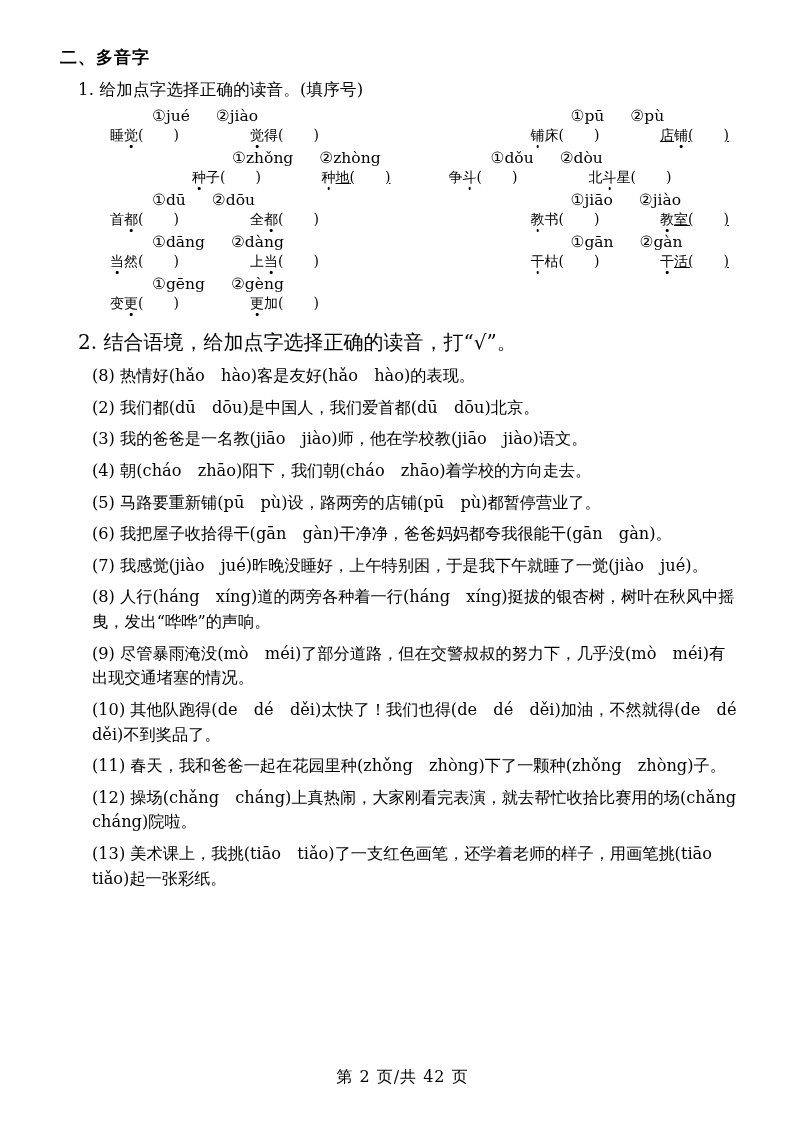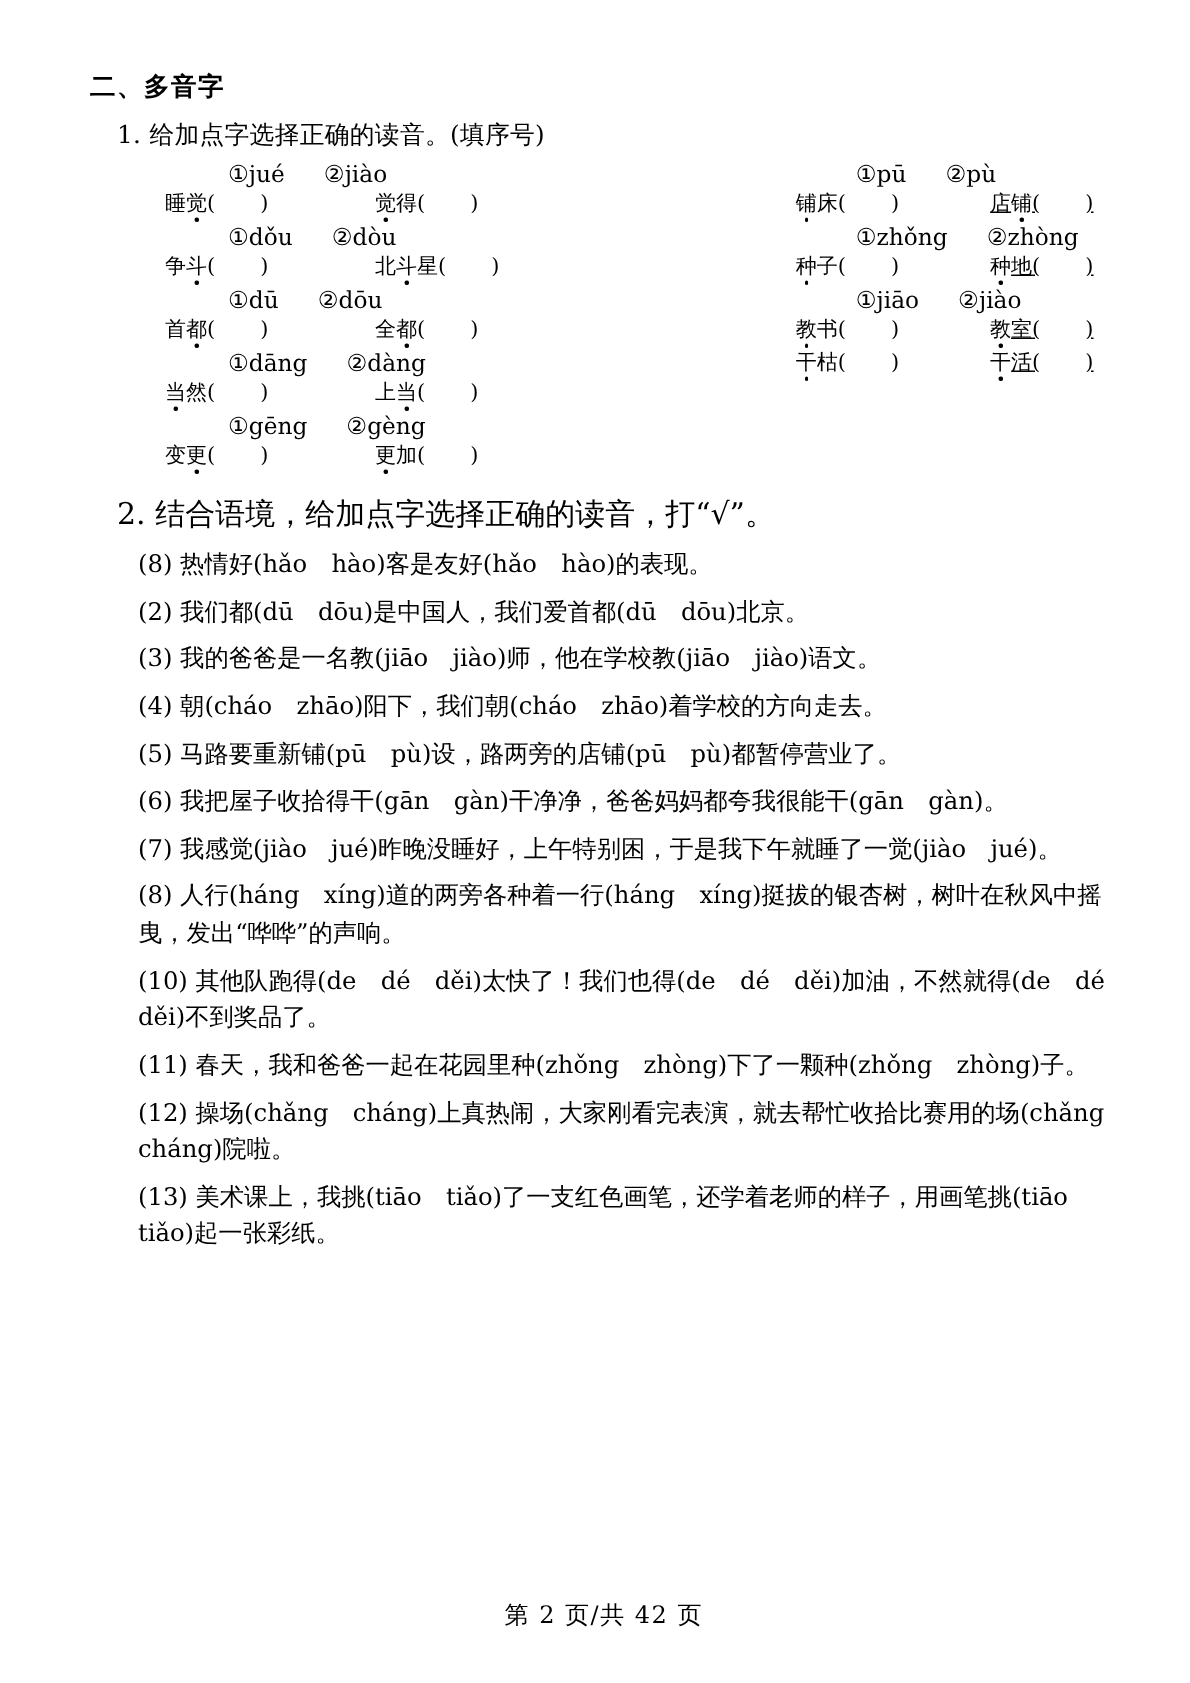--- a/index.html
+++ b/index.html
@@ -141,38 +141,38 @@
         <div class="words">
           <span class="word-item w-c"><span class="dotchar">铺</span>床<span class="paren">(<span class="gap"></span>)</span></span>
           <span class="word-item w-d">店<span class="dotchar">铺</span><span class="paren">(<span class="gap"></span>)</span></span>
         </div>
       </div>
     </div>
 
     <div class="poly-row">
       <div class="poly-col">
         <div class="opts">
+          <span class="opt-b">①zhǒng</span>
+          <span>②zhòng</span>
+        </div>
+        <div class="words">
+          <span class="word-item w-c"><span class="dotchar">种</span>子<span class="paren">(<span class="gap"></span>)</span></span>
+          <span class="word-item w-d"><span class="dotchar">种</span>地<span class="paren">(<span class="gap"></span>)</span></span>
+        </div>
+      </div>
+      <div class="poly-col">
+        <div class="opts">
           <span class="opt-a">①dǒu</span>
           <span>②dòu</span>
         </div>
         <div class="words">
           <span class="word-item w-a">争<span class="dotchar">斗</span><span class="paren">(<span class="gap"></span>)</span></span>
           <span class="word-item w-b">北<span class="dotchar">斗</span>星<span class="paren">(<span class="gap"></span>)</span></span>
         </div>
       </div>
-      <div class="poly-col">
-        <div class="opts">
-          <span class="opt-b">①zhǒng</span>
-          <span>②zhòng</span>
-        </div>
-        <div class="words">
-          <span class="word-item w-c"><span class="dotchar">种</span>子<span class="paren">(<span class="gap"></span>)</span></span>
-          <span class="word-item w-d"><span class="dotchar">种</span>地<span class="paren">(<span class="gap"></span>)</span></span>
-        </div>
-      </div>
     </div>
 
     <div class="poly-row">
       <div class="poly-col">
         <div class="opts">
           <span class="opt-a">①dū</span>
           <span>②dōu</span>
         </div>
         <div class="words">
           <span class="word-item w-a">首<span class="dotchar">都</span><span class="paren">(<span class="gap"></span>)</span></span>
@@ -196,20 +196,24 @@
         <div class="opts">
           <span class="opt-a">①dāng</span>
           <span>②dàng</span>
         </div>
         <div class="words">
           <span class="word-item w-a"><span class="dotchar">当</span>然<span class="paren">(<span class="gap"></span>)</span></span>
           <span class="word-item w-b">上<span class="dotchar">当</span><span class="paren">(<span class="gap"></span>)</span></span>
         </div>
       </div>
       <div class="poly-col">
+        <div class="opts">
+          <span class="opt-b">①gān</span>
+          <span>②gàn</span>
+        </div>
         <div class="words">
           <span class="word-item w-c"><span class="dotchar">干</span>枯<span class="paren">(<span class="gap"></span>)</span></span>
           <span class="word-item w-d"><span class="dotchar">干</span>活<span class="paren">(<span class="gap"></span>)</span></span>
         </div>
       </div>
     </div>
 
     <div class="poly-row">
       <div class="poly-col">
         <div class="opts">
@@ -229,20 +233,21 @@
 
   <div style="margin-top:8px;">
     <div class="sent">(8) 热情好(hǎo　hào)客是友好(hǎo　hào)的表现。</div>
     <div class="sent">(2) 我们都(dū　dōu)是中国人，我们爱首都(dū　dōu)北京。</div>
     <div class="sent">(3) 我的爸爸是一名教(jiāo　jiào)师，他在学校教(jiāo　jiào)语文。</div>
     <div class="sent">(4) 朝(cháo　zhāo)阳下，我们朝(cháo　zhāo)着学校的方向走去。</div>
     <div class="sent">(5) 马路要重新铺(pū　pù)设，路两旁的店铺(pū　pù)都暂停营业了。</div>
     <div class="sent">(6) 我把屋子收拾得干(gān　gàn)干净净，爸爸妈妈都夸我很能干(gān　gàn)。</div>
     <div class="sent">(7) 我感觉(jiào　jué)昨晚没睡好，上午特别困，于是我下午就睡了一觉(jiào　jué)。</div>
     <div class="sent">(8) 人行(háng　xíng)道的两旁各种着一行(háng　xíng)挺拔的银杏树，树叶在秋风中摇曳，发出“哗哗”的声响。</div>
+    <div class="sent">(9) 尽管暴雨淹没(mò　méi)了部分道路，但在交警叔叔的努力下，几乎没(mò　méi)有出现交通堵塞的情况。</div>
     <div class="sent">(10) 其他队跑得(de　dé　děi)太快了！我们也得(de　dé　děi)加油，不然就得(de　dé　děi)不到奖品了。</div>
     <div class="sent">(11) 春天，我和爸爸一起在花园里种(zhǒng　zhòng)下了一颗种(zhǒng　zhòng)子。</div>
     <div class="sent">(12) 操场(chǎng　cháng)上真热闹，大家刚看完表演，就去帮忙收拾比赛用的场(chǎng　cháng)院啦。</div>
     <div class="sent">(13) 美术课上，我挑(tiāo　tiǎo)了一支红色画笔，还学着老师的样子，用画笔挑(tiāo　tiǎo)起一张彩纸。</div>
   </div>
 
   <div class="footer">第 2 页/共 42 页</div>
 
 </div>
 

